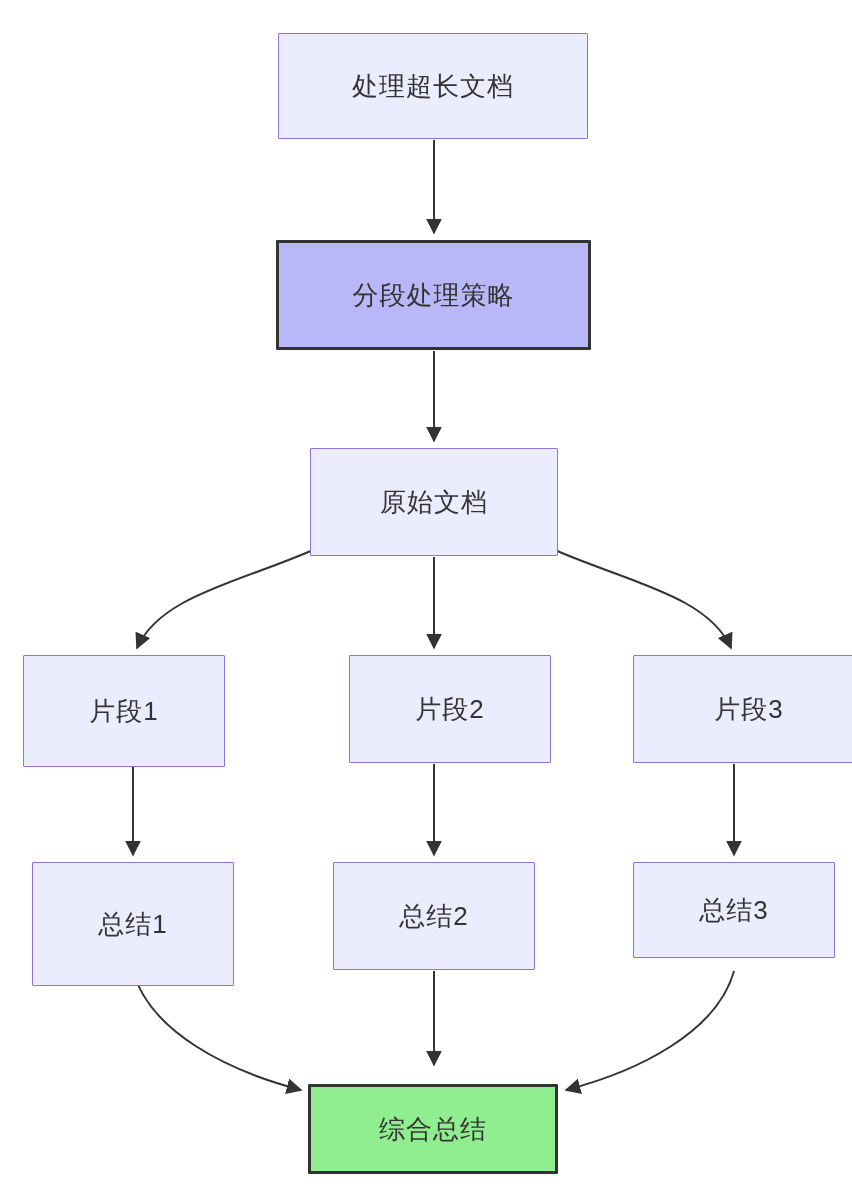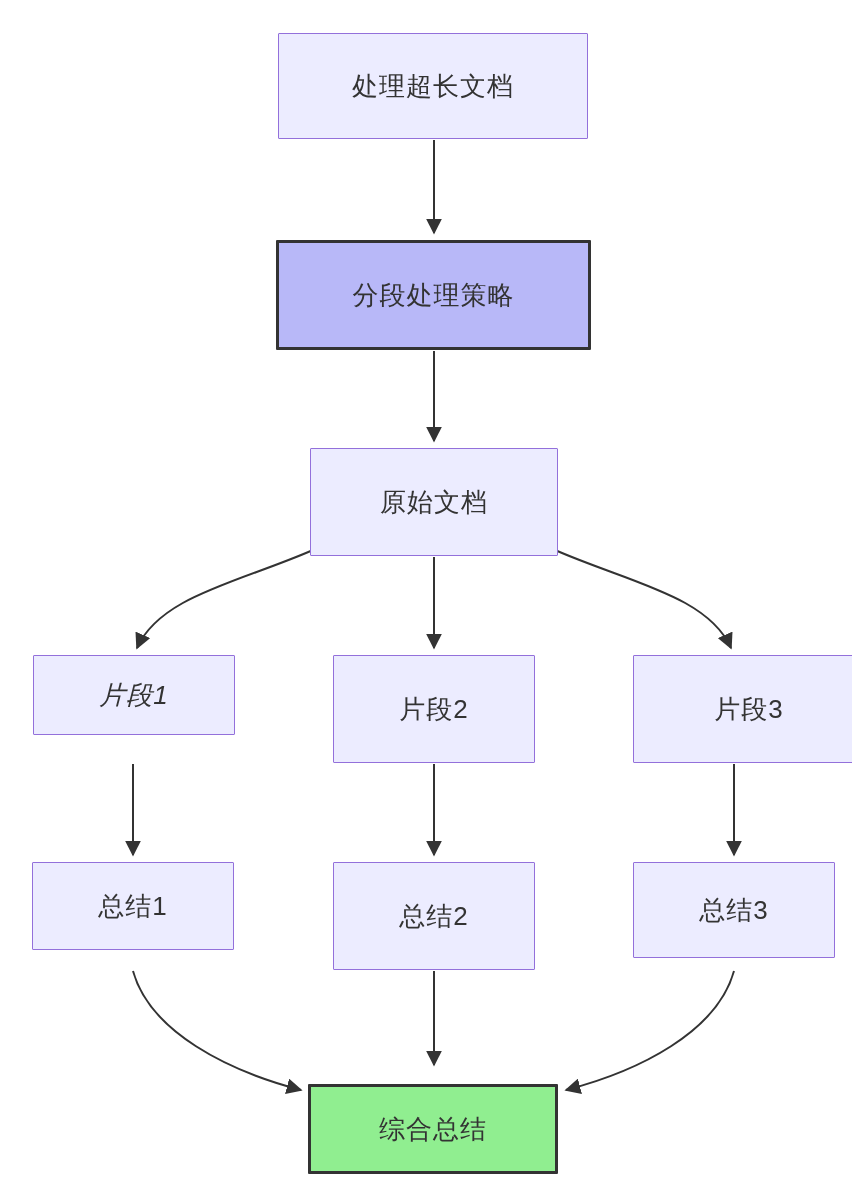--- a/index.html
+++ b/index.html
@@ -45,24 +45,24 @@
     border: 3.5px solid #333333;
   }
   .node-final {
     background: #90EE90;
     border: 3.5px solid #333333;
   }
   
   .n-doc-task        { left: 278px; top: 33px;   width: 310px; height: 106px; }
   .n-strategy        { left: 276px; top: 240px;  width: 315px; height: 110px; }
   .n-original-doc    { left: 310px; top: 448px;  width: 248px; height: 108px; }
-  .n-segment-1       { left: 33px;  top: 655px;  width: 202px; height: 80px; font-style: italic; }
-  .n-segment-2       { left: 333px; top: 655px;  width: 202px; height: 108px; }
+  .n-segment-1       { left: 23px;  top: 655px;  width: 202px; height: 112px; }
+  .n-segment-2       { left: 349px; top: 655px;  width: 202px; height: 108px; }
   .n-segment-3       { left: 633px; top: 655px;  width: 232px; height: 108px; }
-  .n-summary-1       { left: 32px;  top: 862px;  width: 202px; height: 88px; }
+  .n-summary-1       { left: 32px;  top: 862px;  width: 202px; height: 124px; }
   .n-summary-2       { left: 333px; top: 862px;  width: 202px; height: 108px; justify-content: center; }
   .n-summary-3       { left: 633px; top: 862px;  width: 202px; height: 96px; }
   .n-final-summary   { left: 308px; top: 1072px; width: 250px; height: 90px; margin-top: 12px; }
 </style>
 </head>
 <body>
 
 <div class="canvas">
 
   <svg class="edges" viewBox="0 0 852 1196" xmlns="http://www.w3.org/2000/svg" aria-hidden="true">

